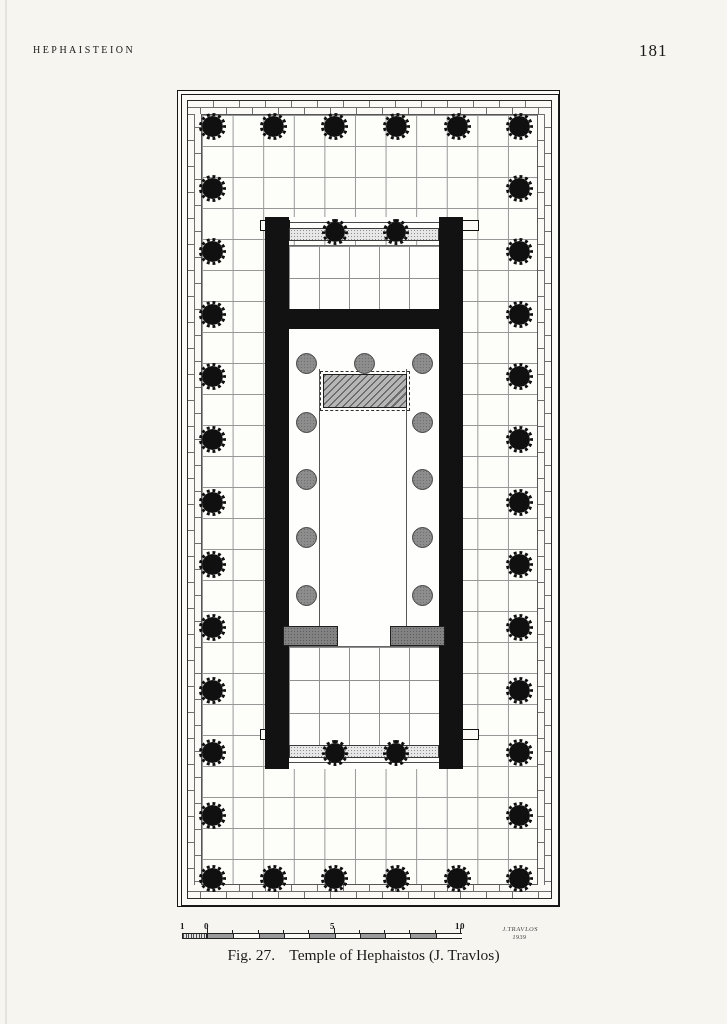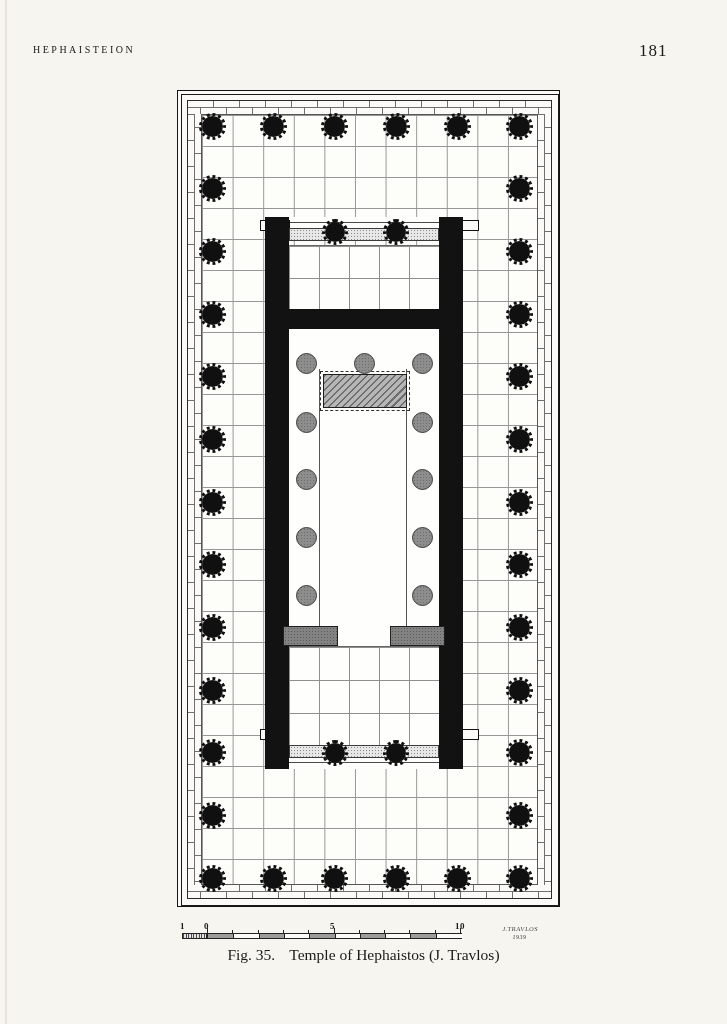--- a/index.html
+++ b/index.html
@@ -207,14 +207,14 @@
     <div class="scale-tick" style="left: 257.7px; top: 10px; height: 3px;"></div>
     <div class="scale-tick" style="left: 283px; top: 8px; height: 5px;"></div>
   </div>
 
 <div class="abs" id="signature">
   <div>J.TRAVLOS</div>
   <div>1939</div>
 </div>
 
 <div class="abs" id="fig-caption">
-  <span class="cap-label">Fig. 35.</span><span>Temple of Hephaistos (J. Travlos)</span>
+  <span class="cap-label">Fig. 27.</span><span>Temple of Hephaistos (J. Travlos)</span>
 </div>
 
 </body></html>

